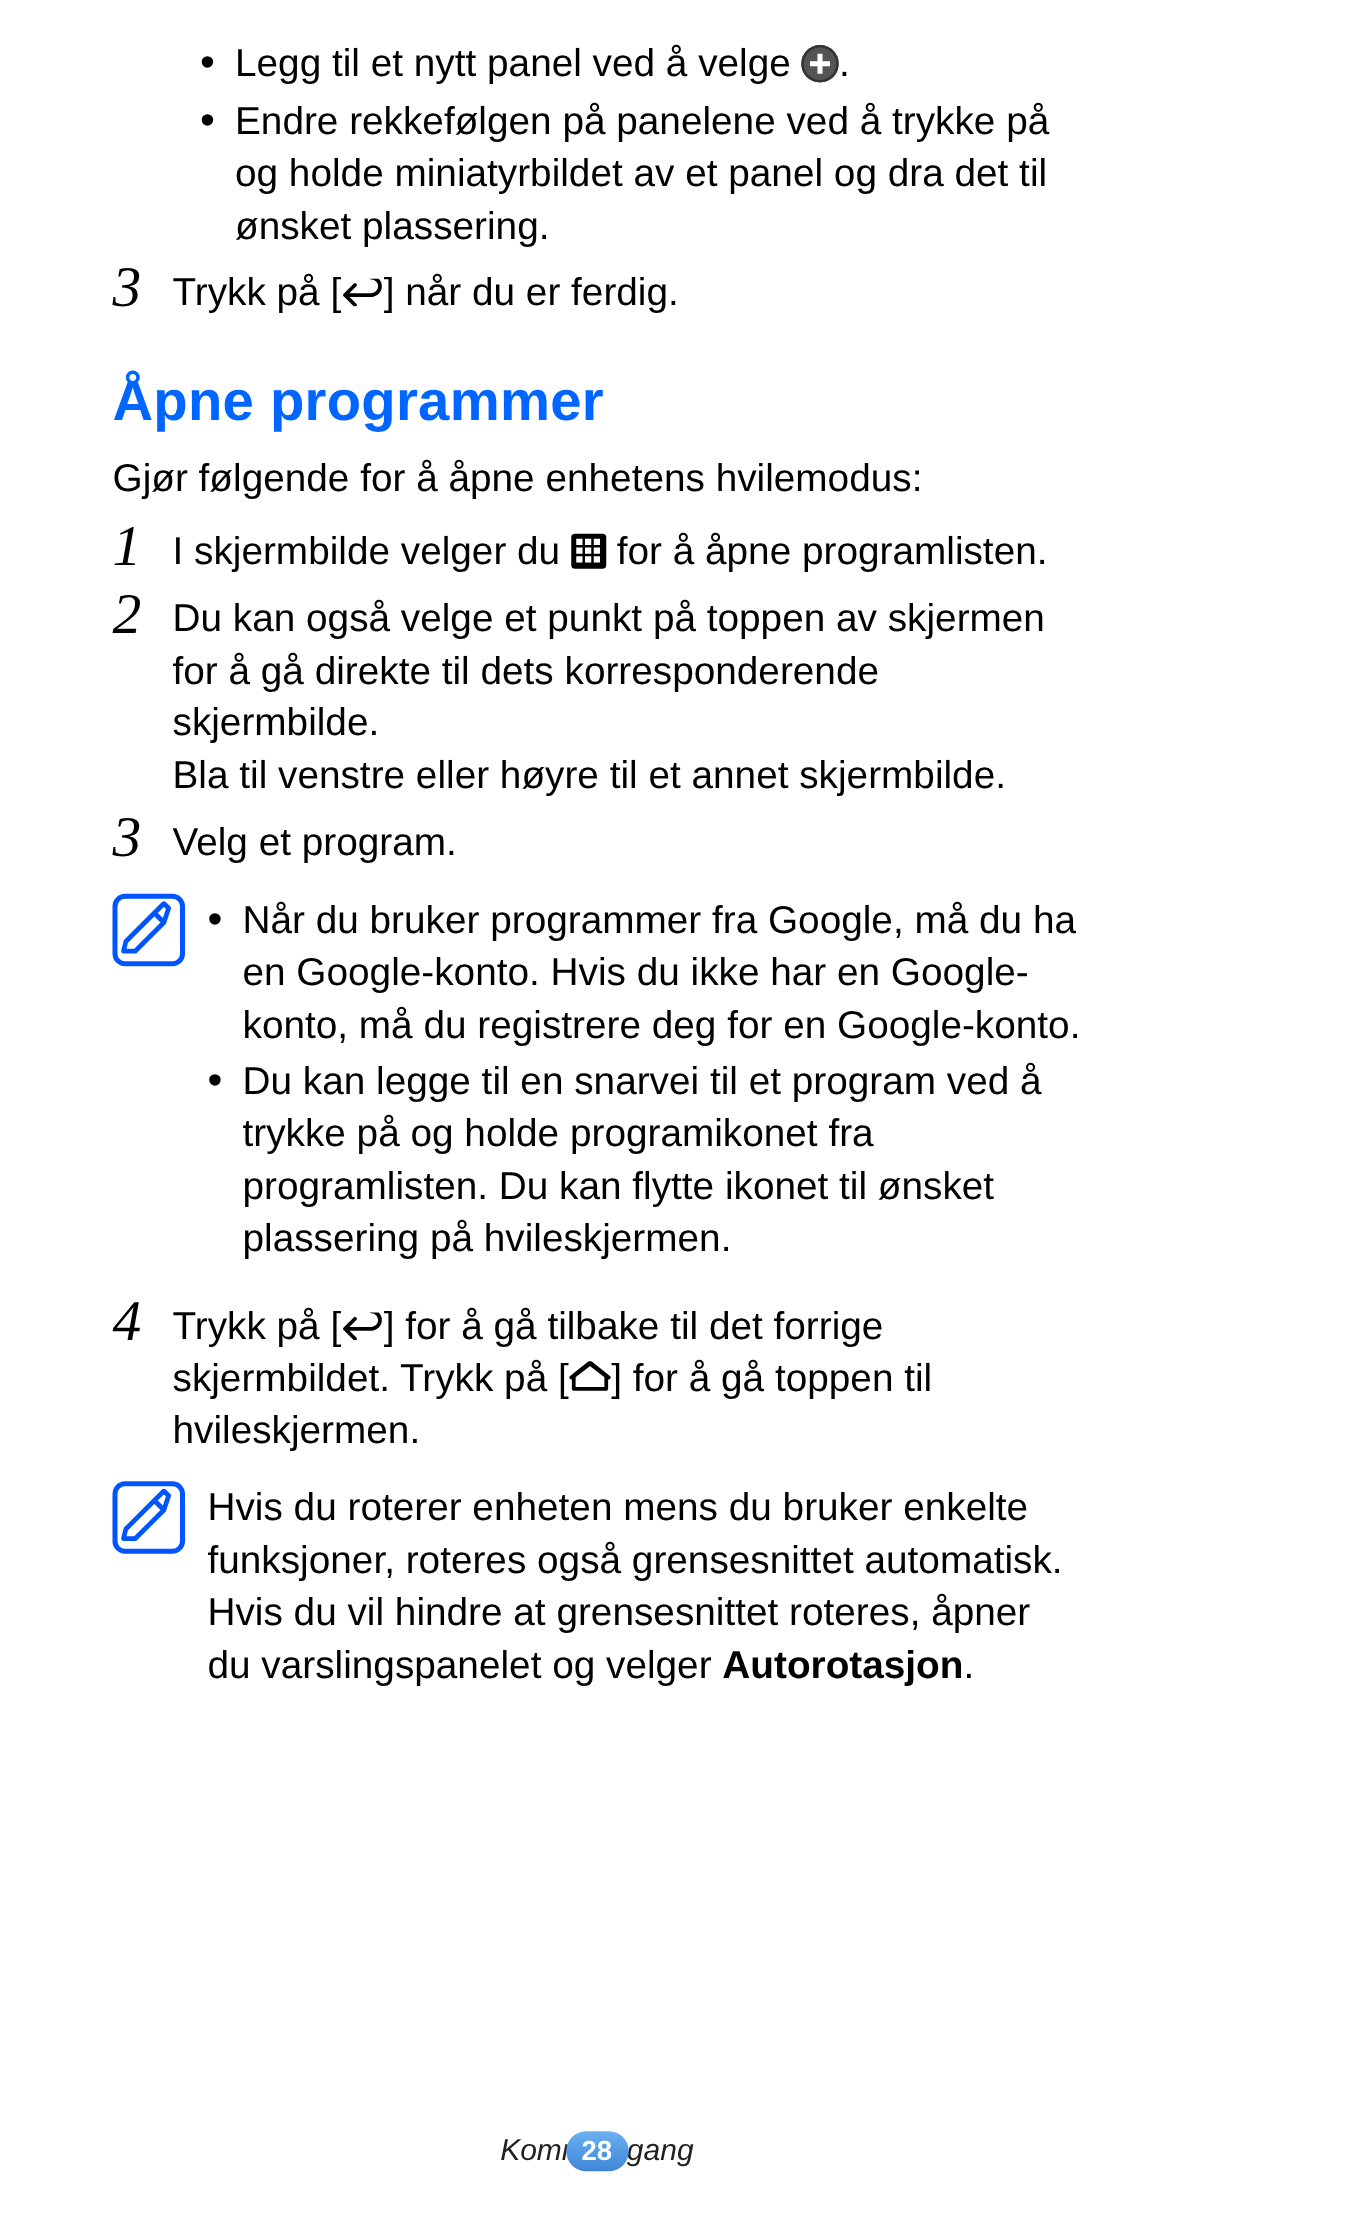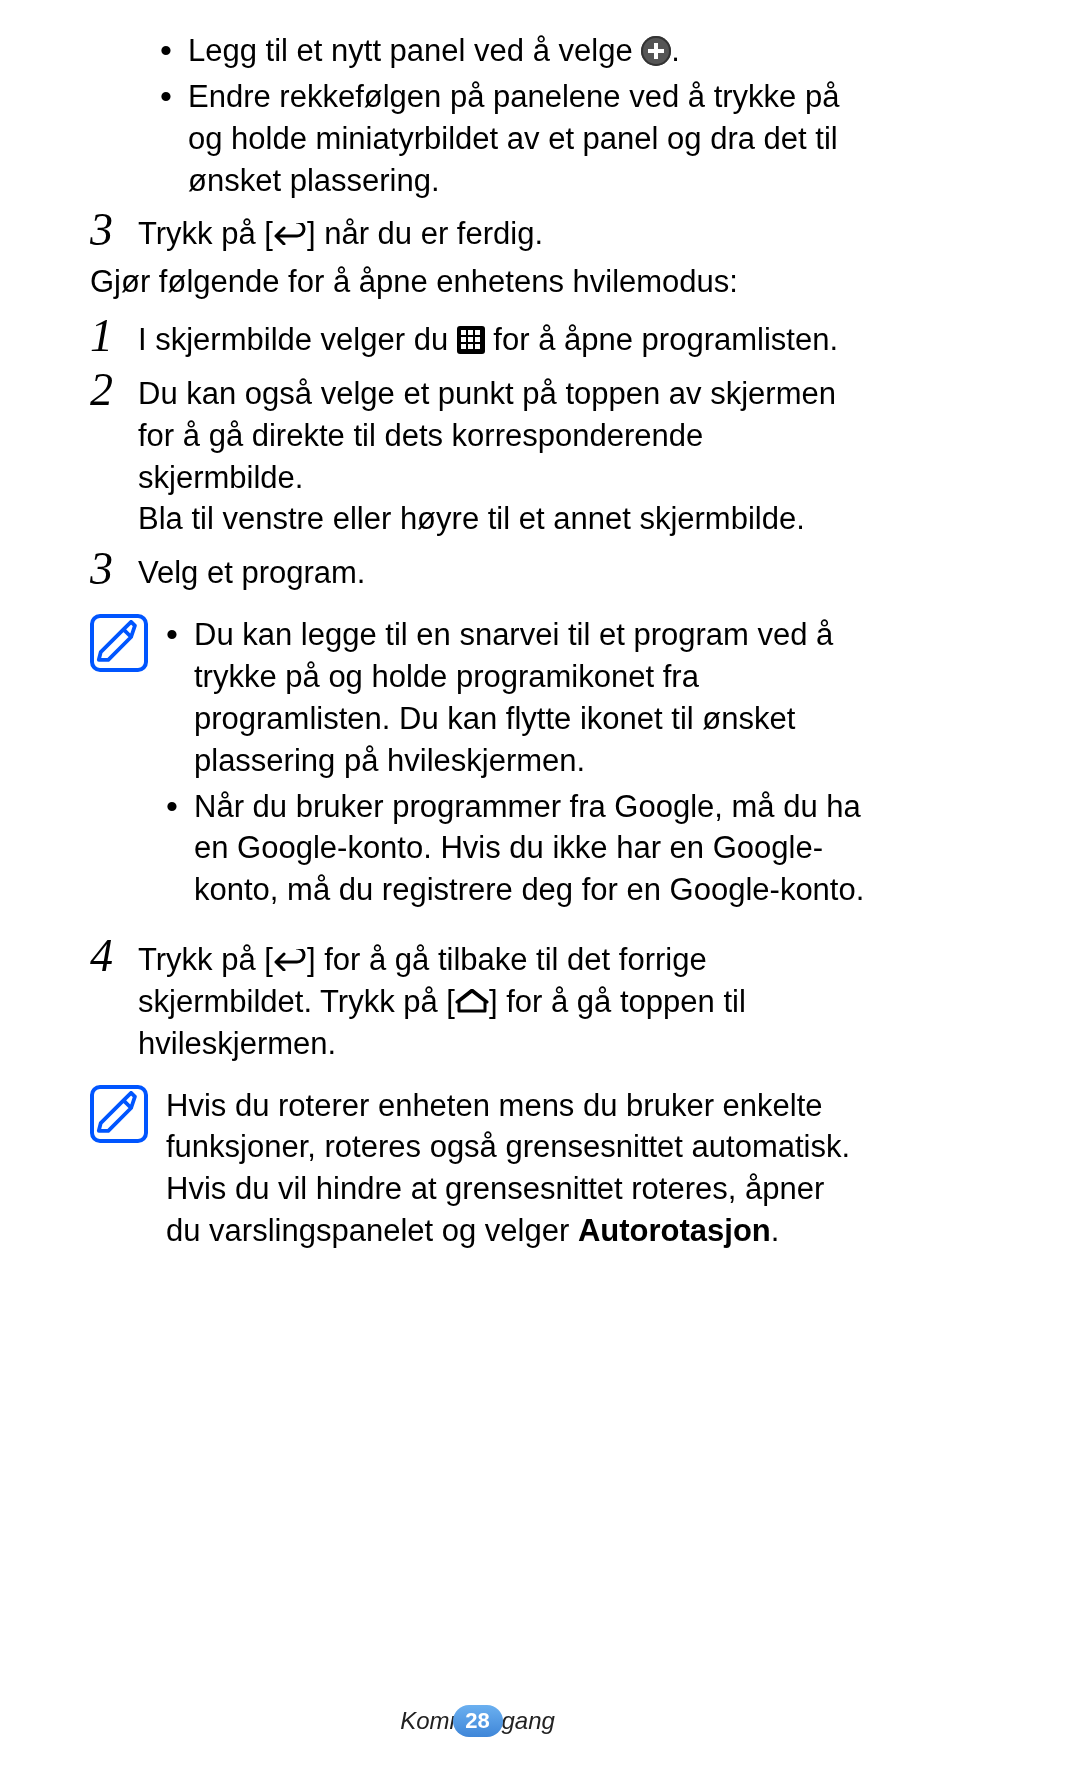--- a/index.html
+++ b/index.html
@@ -185,20 +185,21 @@
 
   <div class="num-item">
     <div class="num">3</div>
     <div class="num-text">
       <span>Trykk på [</span><span class="icon-back"><svg viewBox="0 0 34 22">
             <path d="M3 14 L11 6 M3 14 L11 22 M3 14 H24 A7 7 0 0 0 24 0" fill="none" stroke="#000" stroke-width="3" stroke-linecap="round" stroke-linejoin="round" transform="translate(0,-1)"></path>
           </svg></span><span>] når du er ferdig.</span>
     </div>
   </div>
 
+  <h2 class="section">Åpne programmer</h2>
 
   <p class="intro">Gjør følgende for å åpne enhetens hvilemodus:</p>
 
   <div class="num-item">
     <div class="num">1</div>
     <div class="num-text">
       <span>I skjermbilde velger du </span><span class="inline-icon icon-grid">
         <span style="left:4px;top:4px"></span><span style="left:11px;top:4px"></span><span style="left:18px;top:4px"></span>
         <span style="left:4px;top:11px"></span><span style="left:11px;top:11px"></span><span style="left:18px;top:11px"></span>
         <span style="left:4px;top:18px"></span><span style="left:11px;top:18px"></span><span style="left:18px;top:18px"></span>
@@ -220,22 +221,22 @@
   </div>
 
   <div class="note-block">
     <div class="note-icon">
       <svg viewBox="0 0 46 46">
           <path d="M6 36 L30 12 L38 20 L14 44 L4 44 Z M30 12 L38 4 L42 8 L38 20" fill="none" stroke="#0055ff" stroke-width="4" stroke-linejoin="round" stroke-linecap="round" transform="translate(-1,-2) scale(0.95)"></path>
         </svg>
     </div>
     <div class="note-body">
       <ul class="bullet-list">
+        <li><span>Når du bruker programmer fra Google, må du ha en Google-konto. Hvis du ikke har en Google-konto, må du registrere deg for en Google-konto.</span></li>
         <li><span>Du kan legge til en snarvei til et program ved å trykke på og holde programikonet fra programlisten. Du kan flytte ikonet til ønsket plassering på hvileskjermen.</span></li>
-        <li><span>Når du bruker programmer fra Google, må du ha en Google-konto. Hvis du ikke har en Google-konto, må du registrere deg for en Google-konto.</span></li>
       </ul>
     </div>
   </div>
 
   <div class="num-item" style="margin-top:22px;">
     <div class="num">4</div>
     <div class="num-text">
       <span>Trykk på [</span><span class="icon-back"><svg viewBox="0 0 34 22">
             <path d="M3 14 L11 6 M3 14 L11 22 M3 14 H24 A7 7 0 0 0 24 0" fill="none" stroke="#000" stroke-width="3" stroke-linecap="round" stroke-linejoin="round" transform="translate(0,-1)"></path>
           </svg></span><span>] for å gå tilbake til det forrige skjermbildet. Trykk på [</span><span class="icon-home"><svg viewBox="0 0 34 24">

